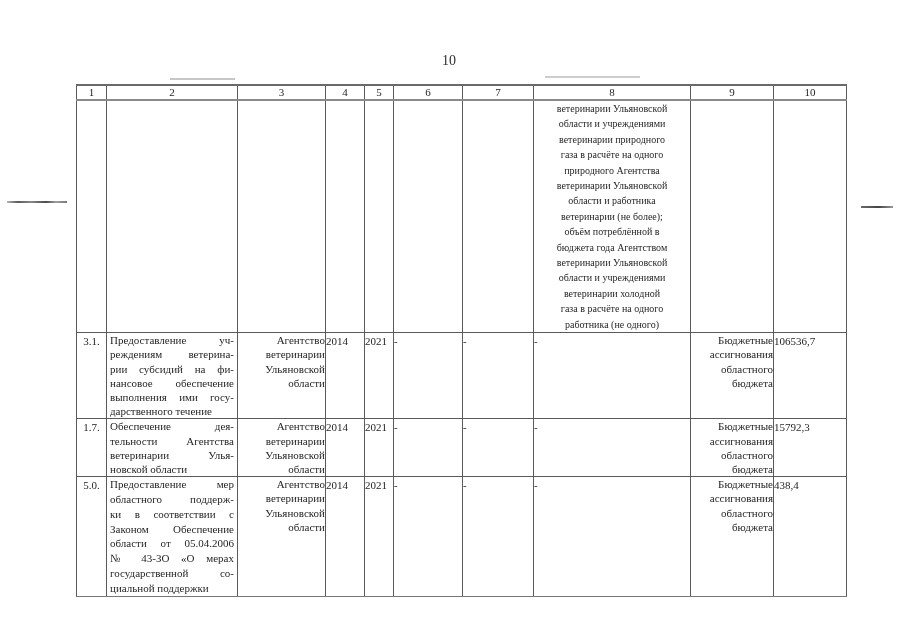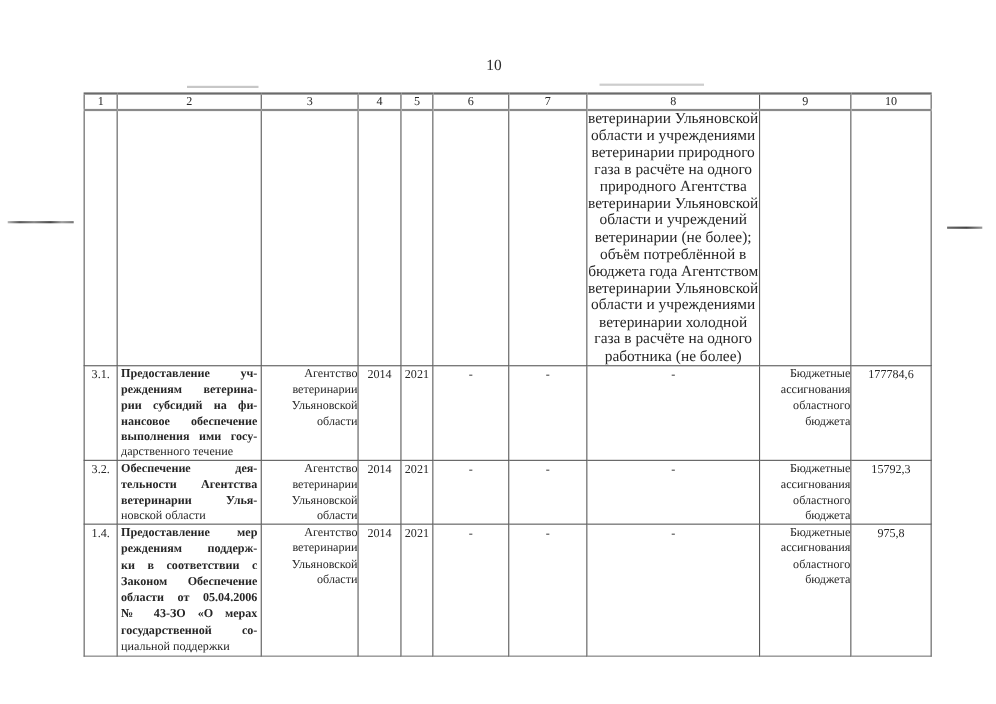--- a/index.html
+++ b/index.html
@@ -34,28 +34,28 @@
     text-align:center;
     border-bottom:2px solid #8a8a8a;
     border-top:2px solid #6a6a6a;
   }
   tr.row-cont  { height:231px; }
   tr.row-r0    { height:86px;padding-left:16px; }
   tr.row-r1    { height:56px; }
   tr.row-r2    { height:119px; }
   td .ln { font-size:11px; line-height:14.2px; }
   td.cell-activity { padding:0 3px; text-align:left; }
-  td.cell-activity .jl { text-align:justify; text-align-last:justify;font-weight:bold; }
+  td.cell-activity .jl { text-align:justify; text-align-last:justify; }
   tr.row-r2 td.cell-activity .ln { line-height:14.8px; }
   td.cell-center { text-align:right; }
   td.cell-col8-text { text-align:center; }
-  td.cell-col8-text .ln { font-size:14px; line-height:15.4px; }
+  td.cell-col8-text .ln { font-size:10px; line-height:15.4px; }
   td.cell-num { text-align:center; font-size:11px; line-height:14.2px; padding-top:1px; }
   td.cell-year, td.cell-dash, td.cell-amount {
-    text-align:center; font-size:11px; line-height:14px; padding-top:1px;
+    font-size:11px; line-height:14px; padding-top:1px;
   }
   tbody tr:last-child td { border-bottom:1.5px solid #777; }
   .artifact { position:absolute; pointer-events:none; }
   .artifact-left  { left:7px;  top:201px; width:60px; height:2px;
     background:linear-gradient(90deg,#b5b5b5,#5a5a5a 18%,#888 40%,#4c4c4c 65%,#a0a0a0 82%,#777); }
   .artifact-right { left:861px; top:206px; width:32px; height:2px;
     background:linear-gradient(90deg,#6a6a6a,#444 55%,#9a9a9a); }
   .smudge-1 { left:170px; top:78px; width:65px; height:2px; background:#c7c7c7; }
   .smudge-2 { left:545px; top:76px; width:95px; height:2px; background:#cdcdcd; }
 </style>
@@ -105,29 +105,29 @@
       <td></td>
       <td></td>
       <td></td>
       <td class="cell-col8-text">
           <div class="ln">ветеринарии Ульяновской</div>
           <div class="ln">области и учреждениями</div>
           <div class="ln">ветеринарии природного</div>
           <div class="ln">газа в расчёте на одного</div>
           <div class="ln">природного Агентства</div>
           <div class="ln">ветеринарии Ульяновской</div>
-          <div class="ln">области и учреждений</div>
+          <div class="ln">области и работника</div>
           <div class="ln">ветеринарии (не более);</div>
           <div class="ln">объём потреблённой в</div>
           <div class="ln">бюджета года Агентством</div>
           <div class="ln">ветеринарии Ульяновской</div>
           <div class="ln">области и учреждениями</div>
           <div class="ln">ветеринарии холодной</div>
           <div class="ln">газа в расчёте на одного</div>
-          <div class="ln">работника (не более)</div>
+          <div class="ln">работника (не одного)</div>
         </td>
       <td></td>
       <td></td>
     </tr>
 
     <tr class="row-r0">
       <td class="cell-num">3.1.</td>
       <td class="cell-activity">
           <div class="ln jl">Предоставление уч-</div>
           <div class="ln jl">реждениям ветерина-</div>
@@ -146,25 +146,25 @@
       <td class="cell-year">2021</td>
       <td class="cell-dash">-</td>
       <td class="cell-dash">-</td>
       <td class="cell-dash">-</td>
       <td class="cell-center">
           <div class="ln">Бюджетные</div>
           <div class="ln">ассигнования</div>
           <div class="ln">областного</div>
           <div class="ln">бюджета</div>
         </td>
-      <td class="cell-amount">177784,6</td>
+      <td class="cell-amount">106536,7</td>
     </tr>
 
     <tr class="row-r1">
-      <td class="cell-num">3.2.</td>
+      <td class="cell-num">1.7.</td>
       <td class="cell-activity">
           <div class="ln jl">Обеспечение дея-</div>
           <div class="ln jl">тельности Агентства</div>
           <div class="ln jl">ветеринарии Улья-</div>
           <div class="ln">новской области</div>
         </td>
       <td class="cell-center">
           <div class="ln">Агентство</div>
           <div class="ln">ветеринарии</div>
           <div class="ln">Ульяновской</div>
@@ -178,24 +178,24 @@
       <td class="cell-center">
           <div class="ln">Бюджетные</div>
           <div class="ln">ассигнования</div>
           <div class="ln">областного</div>
           <div class="ln">бюджета</div>
         </td>
       <td class="cell-amount">15792,3</td>
     </tr>
 
     <tr class="row-r2">
-      <td class="cell-num">1.4.</td>
+      <td class="cell-num">5.0.</td>
       <td class="cell-activity">
           <div class="ln jl">Предоставление мер</div>
-          <div class="ln jl">реждениям поддерж-</div>
+          <div class="ln jl">областного поддерж-</div>
           <div class="ln jl">ки в соответствии с</div>
           <div class="ln jl">Законом Обеспечение</div>
           <div class="ln jl">области от 05.04.2006</div>
           <div class="ln jl">№ 43-ЗО «О мерах</div>
           <div class="ln jl">государственной со-</div>
           <div class="ln">циальной поддержки</div>
         </td>
       <td class="cell-center">
           <div class="ln">Агентство</div>
           <div class="ln">ветеринарии</div>
@@ -206,16 +206,16 @@
       <td class="cell-year">2021</td>
       <td class="cell-dash">-</td>
       <td class="cell-dash">-</td>
       <td class="cell-dash">-</td>
       <td class="cell-center">
           <div class="ln">Бюджетные</div>
           <div class="ln">ассигнования</div>
           <div class="ln">областного</div>
           <div class="ln">бюджета</div>
         </td>
-      <td class="cell-amount">975,8</td>
+      <td class="cell-amount">438,4</td>
     </tr>
   </tbody>
 </table>
 
 </body></html>

